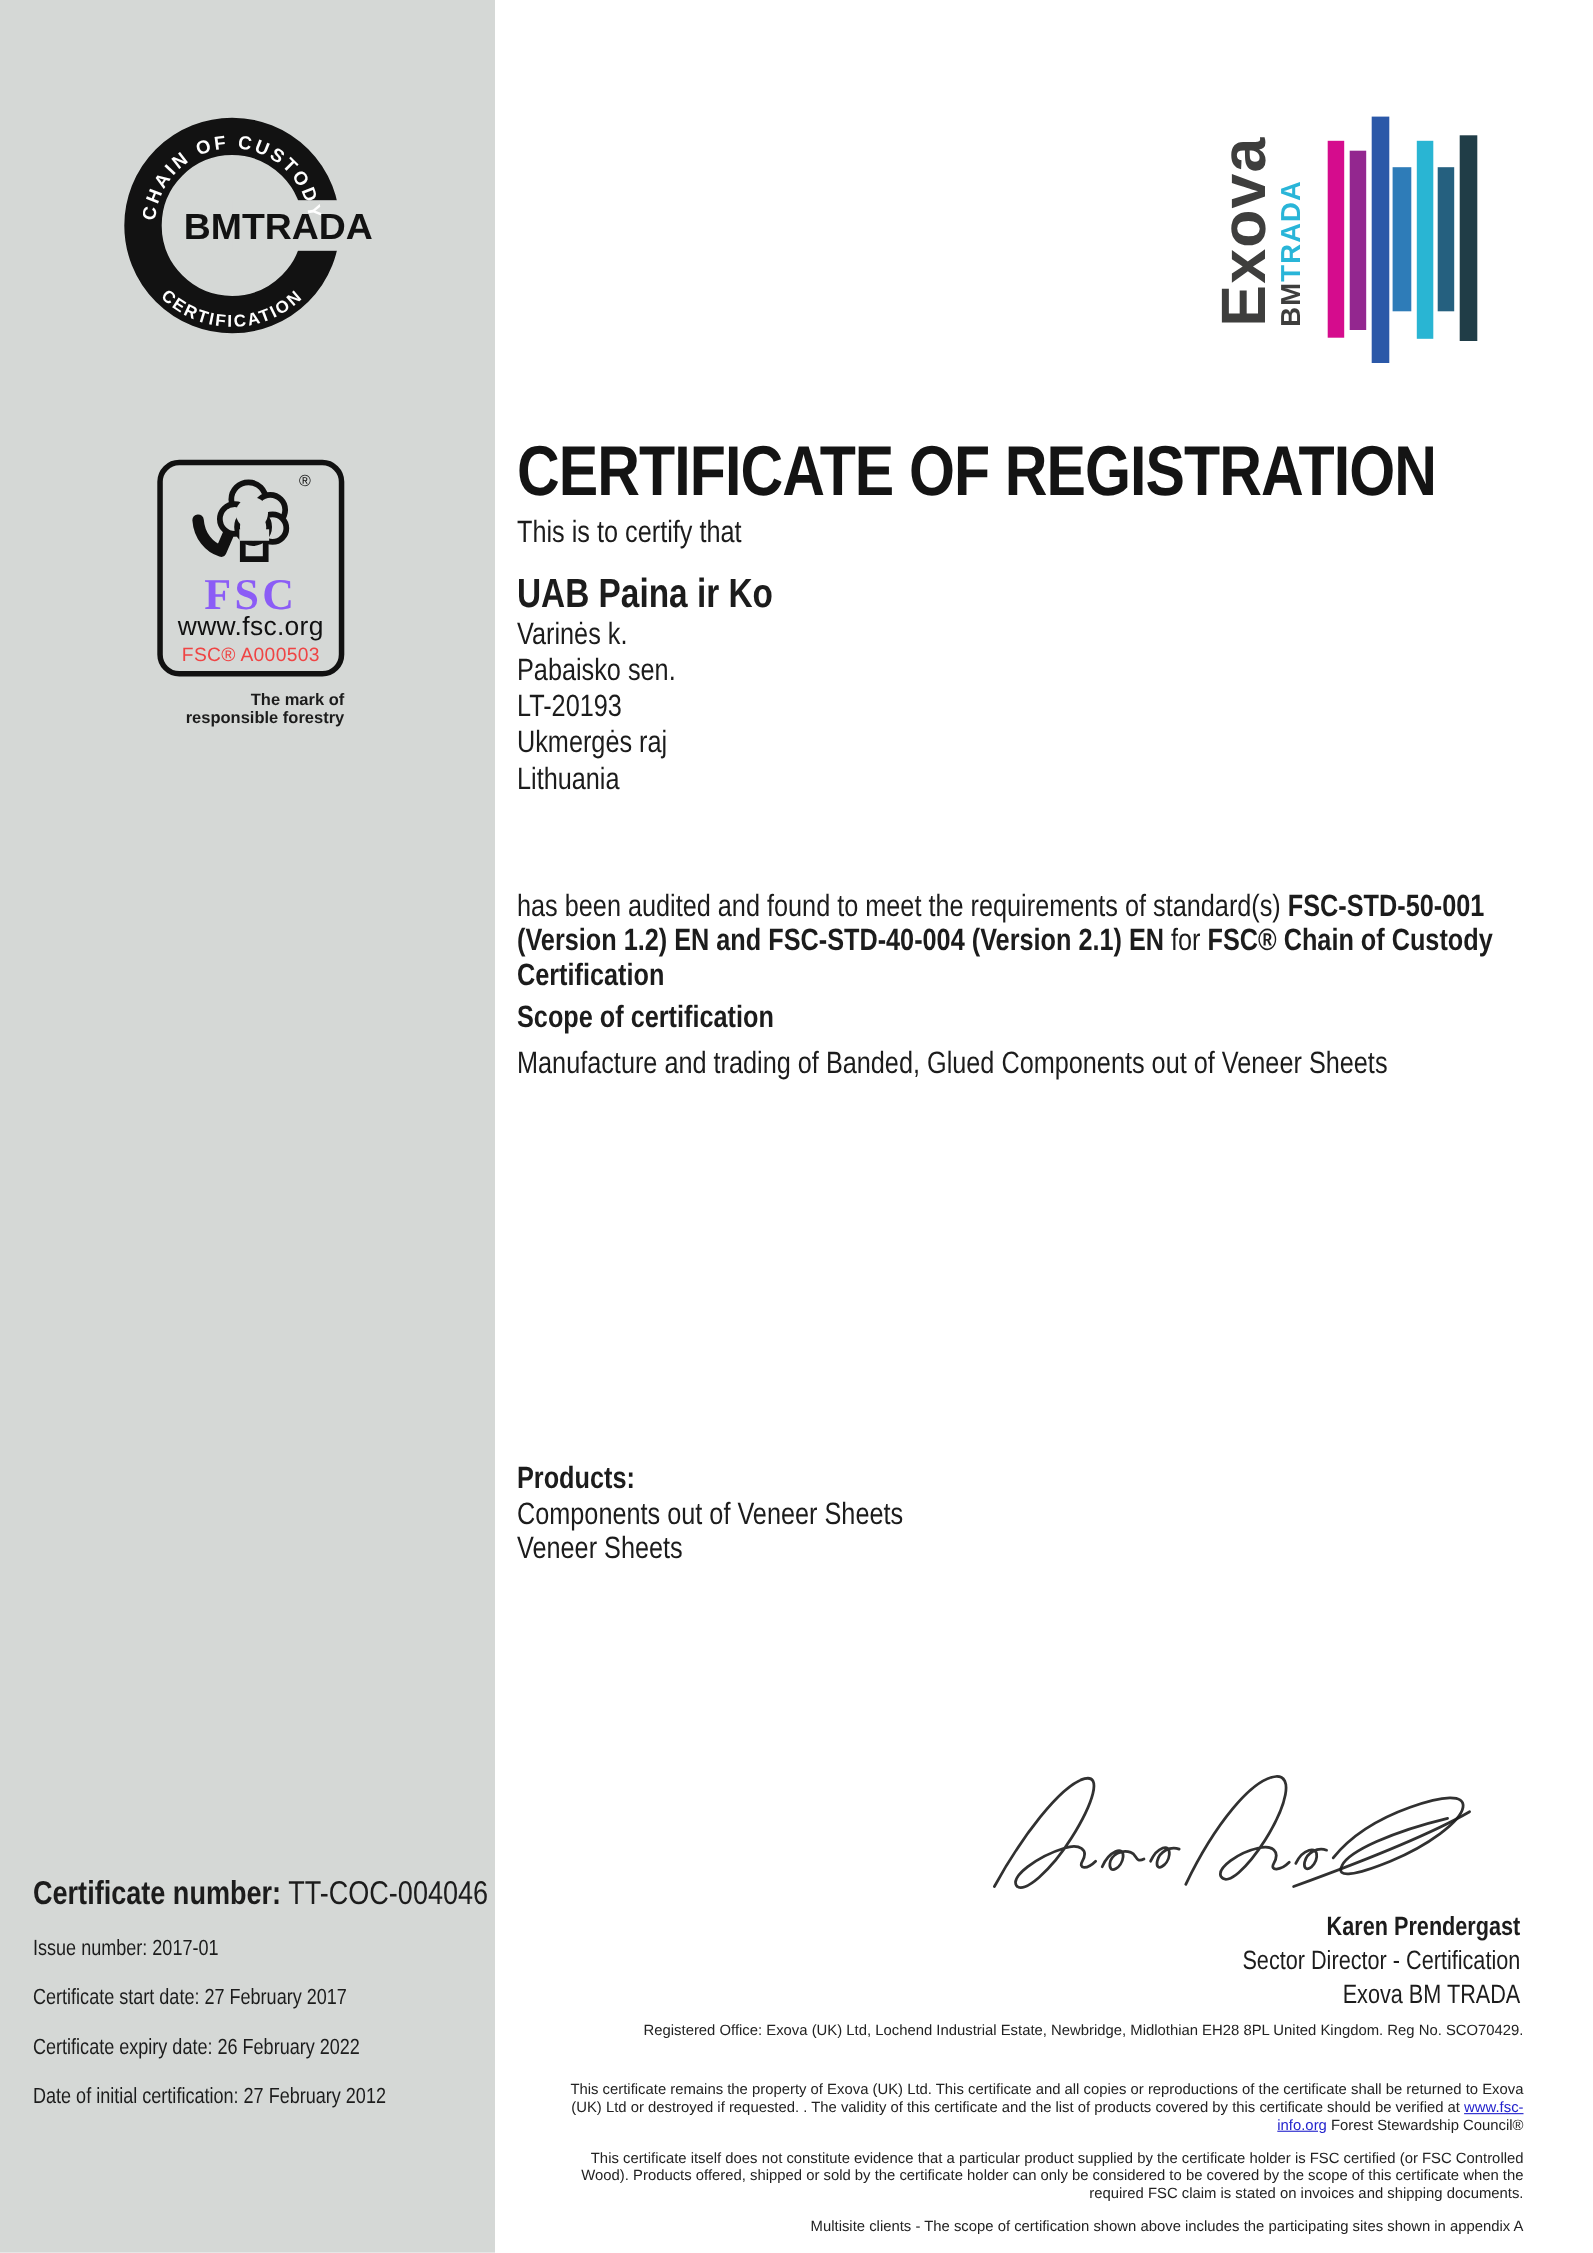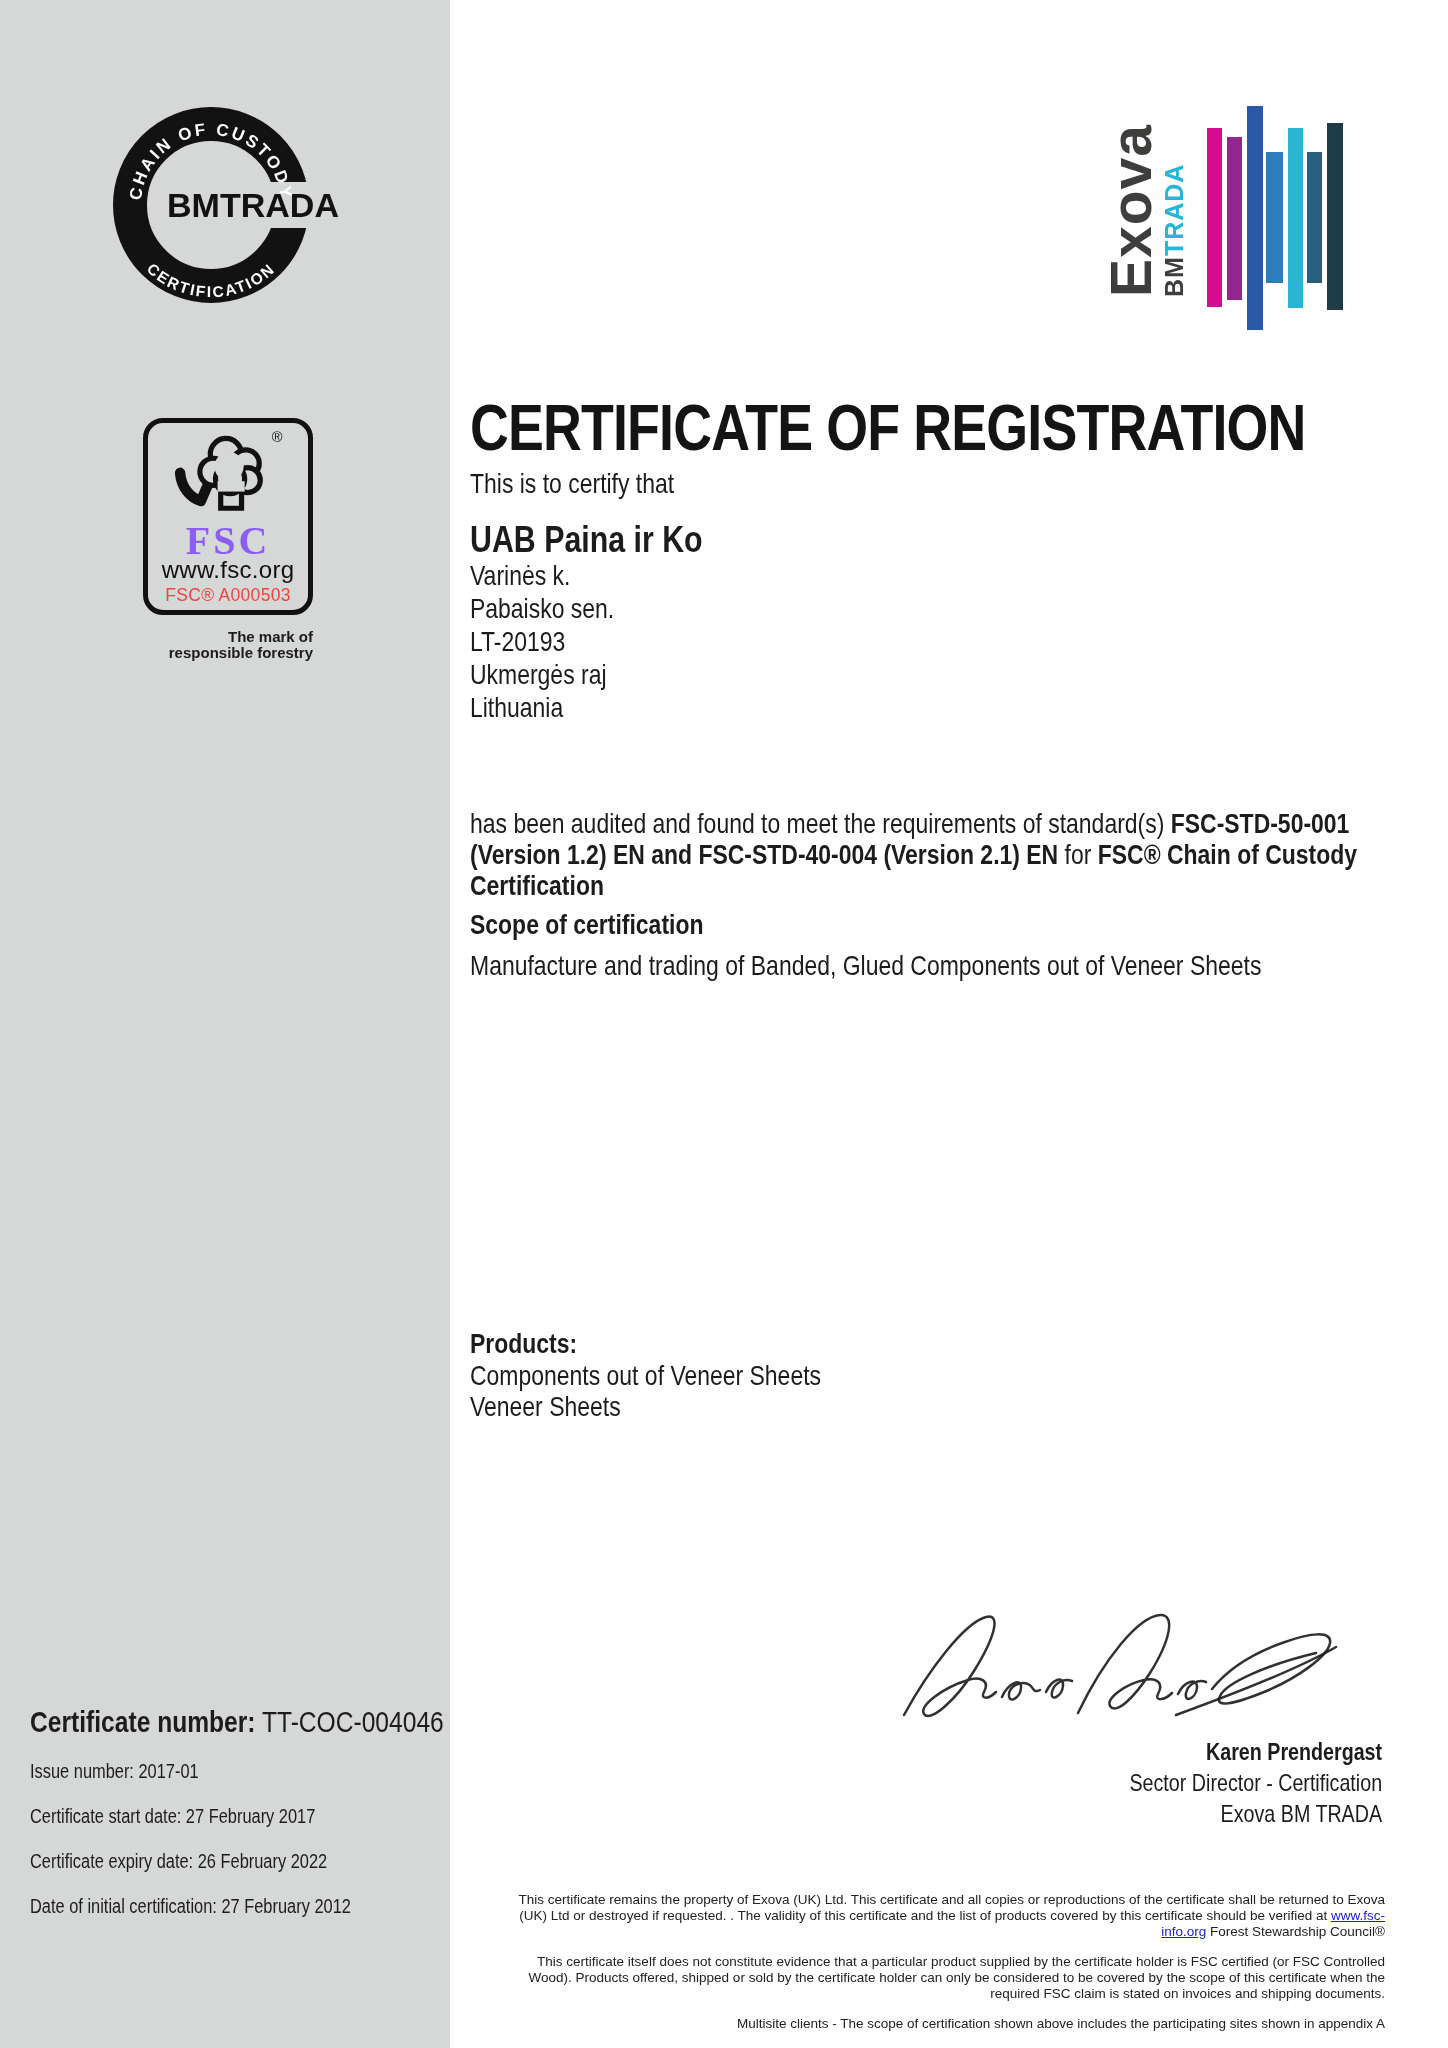--- a/index.html
+++ b/index.html
@@ -177,20 +177,21 @@
   <path d="M296,122 C340,106 418,76 456,54"></path>
 </svg>
 
 <div class="abs signatory cond-r">
   <div class="nm">Karen Prendergast</div>
   <div>Sector Director - Certification</div>
   <div>Exova BM TRADA</div>
 </div>
 
 <div class="abs fineprint fp1">
+  <div>Registered Office: Exova (UK) Ltd, Lochend Industrial Estate, Newbridge, Midlothian EH28 8PL United Kingdom. Reg No. SCO70429.</div>
 </div>
 
 <div class="abs fineprint fp2">
   <span>This certificate remains the property of Exova (UK) Ltd. This certificate and all copies or reproductions of the certificate shall be returned to Exova (UK) Ltd or destroyed if requested. . The validity of this certificate and the list of products covered by this certificate should be verified at </span><a style="color: rgb(34, 34, 204);">www.fsc-info.org</a><span> Forest Stewardship Council®</span>
 </div>
 
 <div class="abs fineprint fp3">This certificate itself does not constitute evidence that a particular product supplied by the certificate holder is FSC certified (or FSC Controlled Wood). Products offered, shipped or sold by the certificate holder can only be considered to be covered by the scope of this certificate when the required FSC claim is stated on invoices and shipping documents.</div>
 
 <div class="abs fineprint fp4">Multisite clients - The scope of certification shown above includes the participating sites shown in appendix A</div>
 

